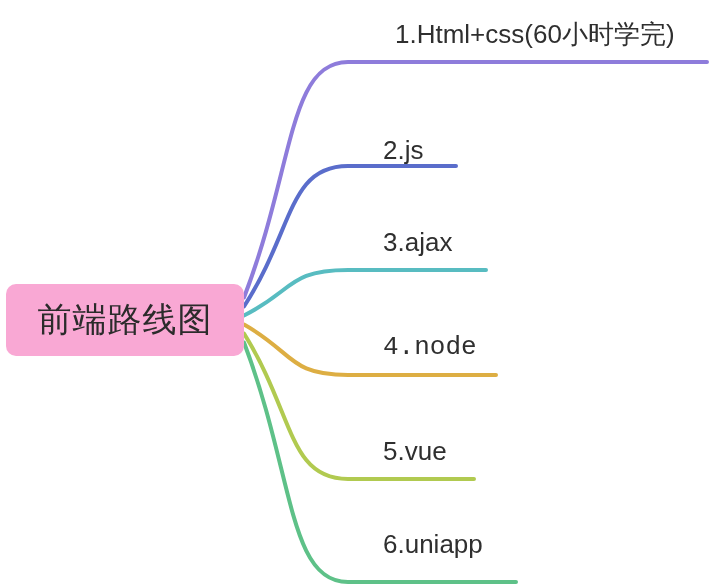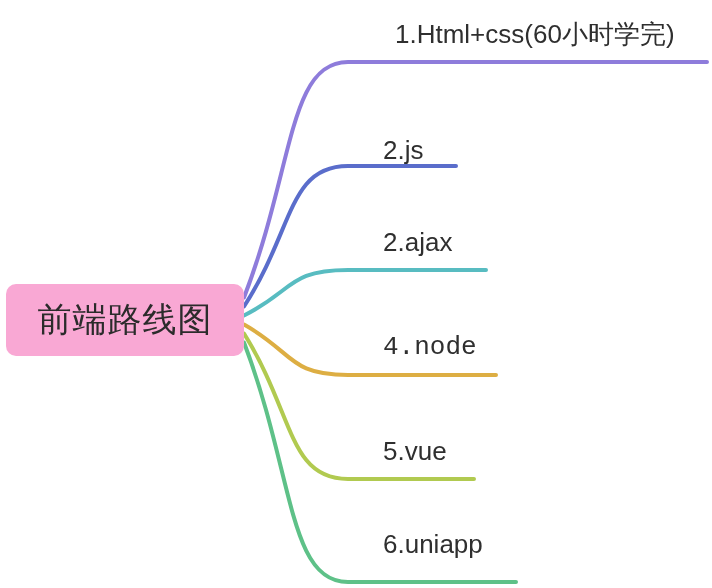--- a/index.html
+++ b/index.html
@@ -65,18 +65,18 @@
       <path d="M 244 342.5 C 294 474.225, 288 582, 348 582 L 516 582" fill="none" stroke="#5ec188" stroke-width="4" stroke-linecap="round"></path>
     </svg>
 
   <div class="root-node" style="background: #f9a8d4; color: rgb(43, 43, 43);">
     <span>前端路线图</span>
   </div>
 
   <div id="labels">
       <div class="branch-label" style="left: 383px; top: 50px; margin-left: 12px;">1.Html+css(60小时学完)</div>
       <div class="branch-label" style="left: 383px; top: 154px; margin-top: 12px;">2.js</div>
-      <div class="branch-label" style="left: 383px; top: 258px;">2.ajax</div>
+      <div class="branch-label" style="left: 383px; top: 258px;">3.ajax</div>
       <div class="branch-label" style="left: 383px; top: 363px; font-family: Liberation Mono, monospace;">4.node</div>
       <div class="branch-label" style="left: 383px; top: 467px; text-align: center;">5.vue</div>
       <div class="branch-label" style="left: 383px; top: 560px;">6.uniapp</div>
     </div>
 </div>
 
 </body></html>

